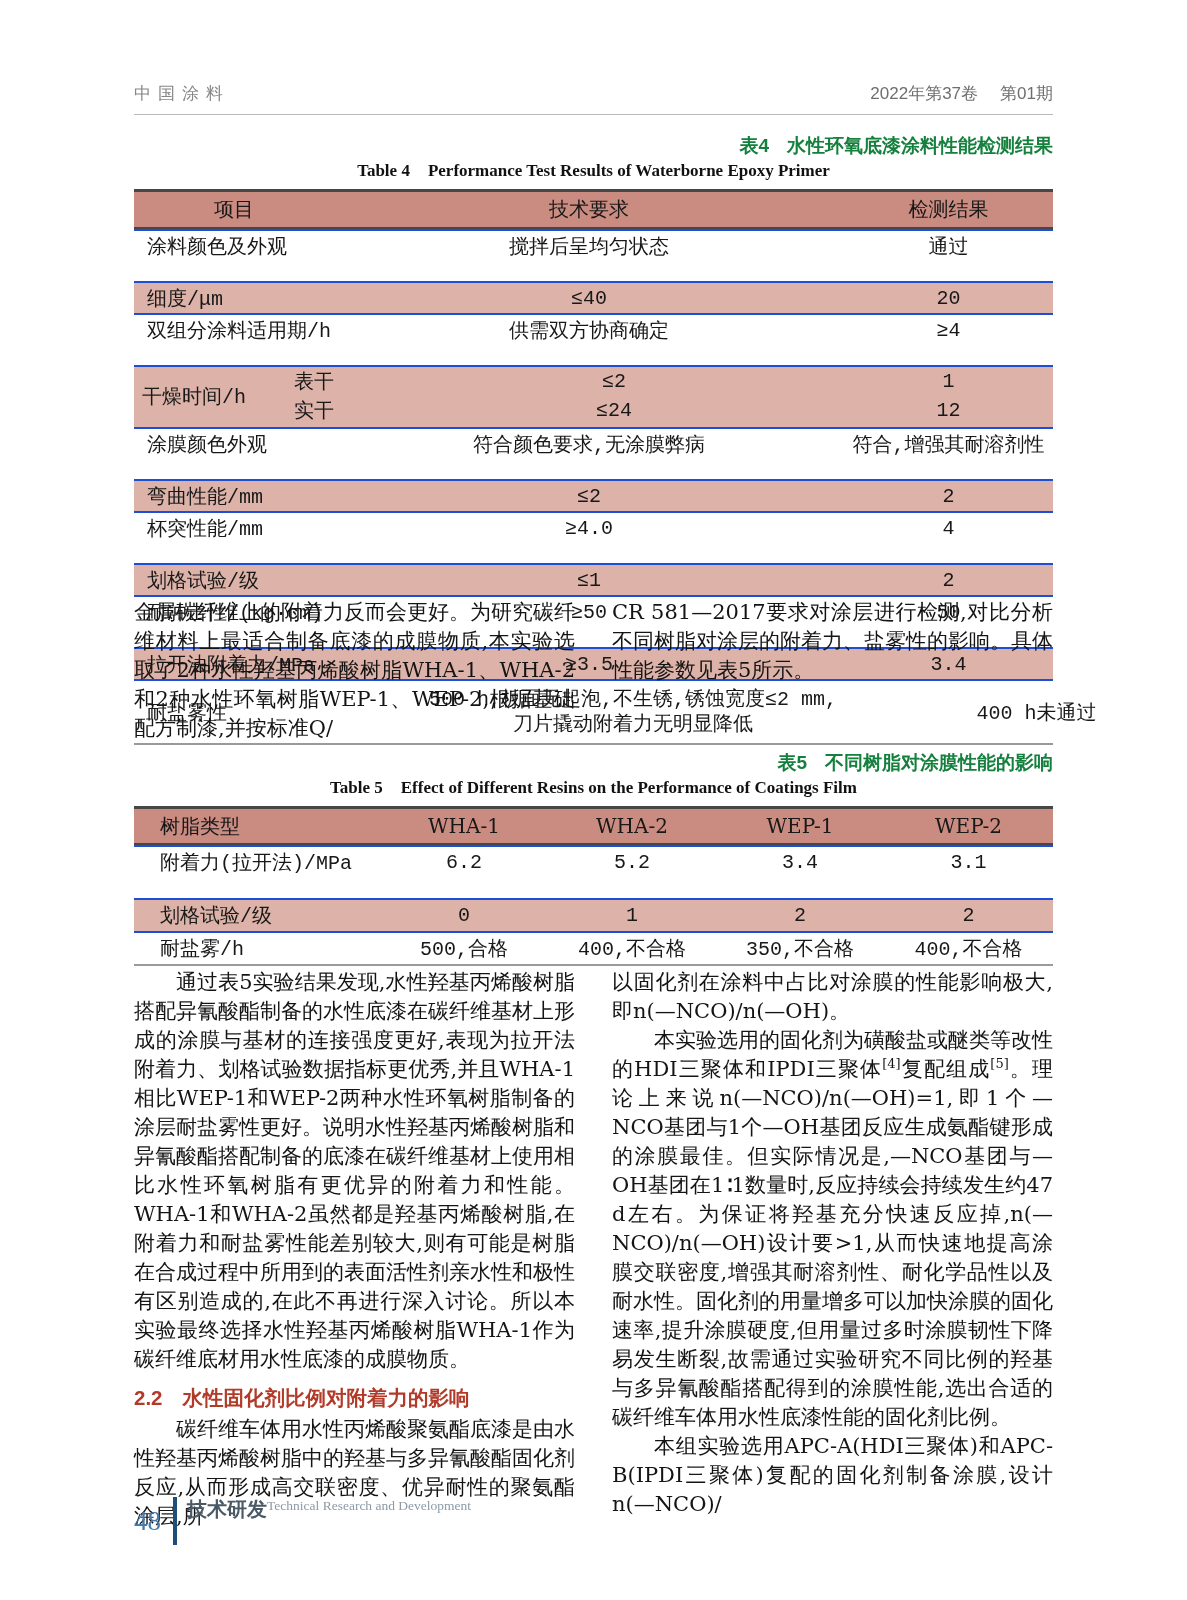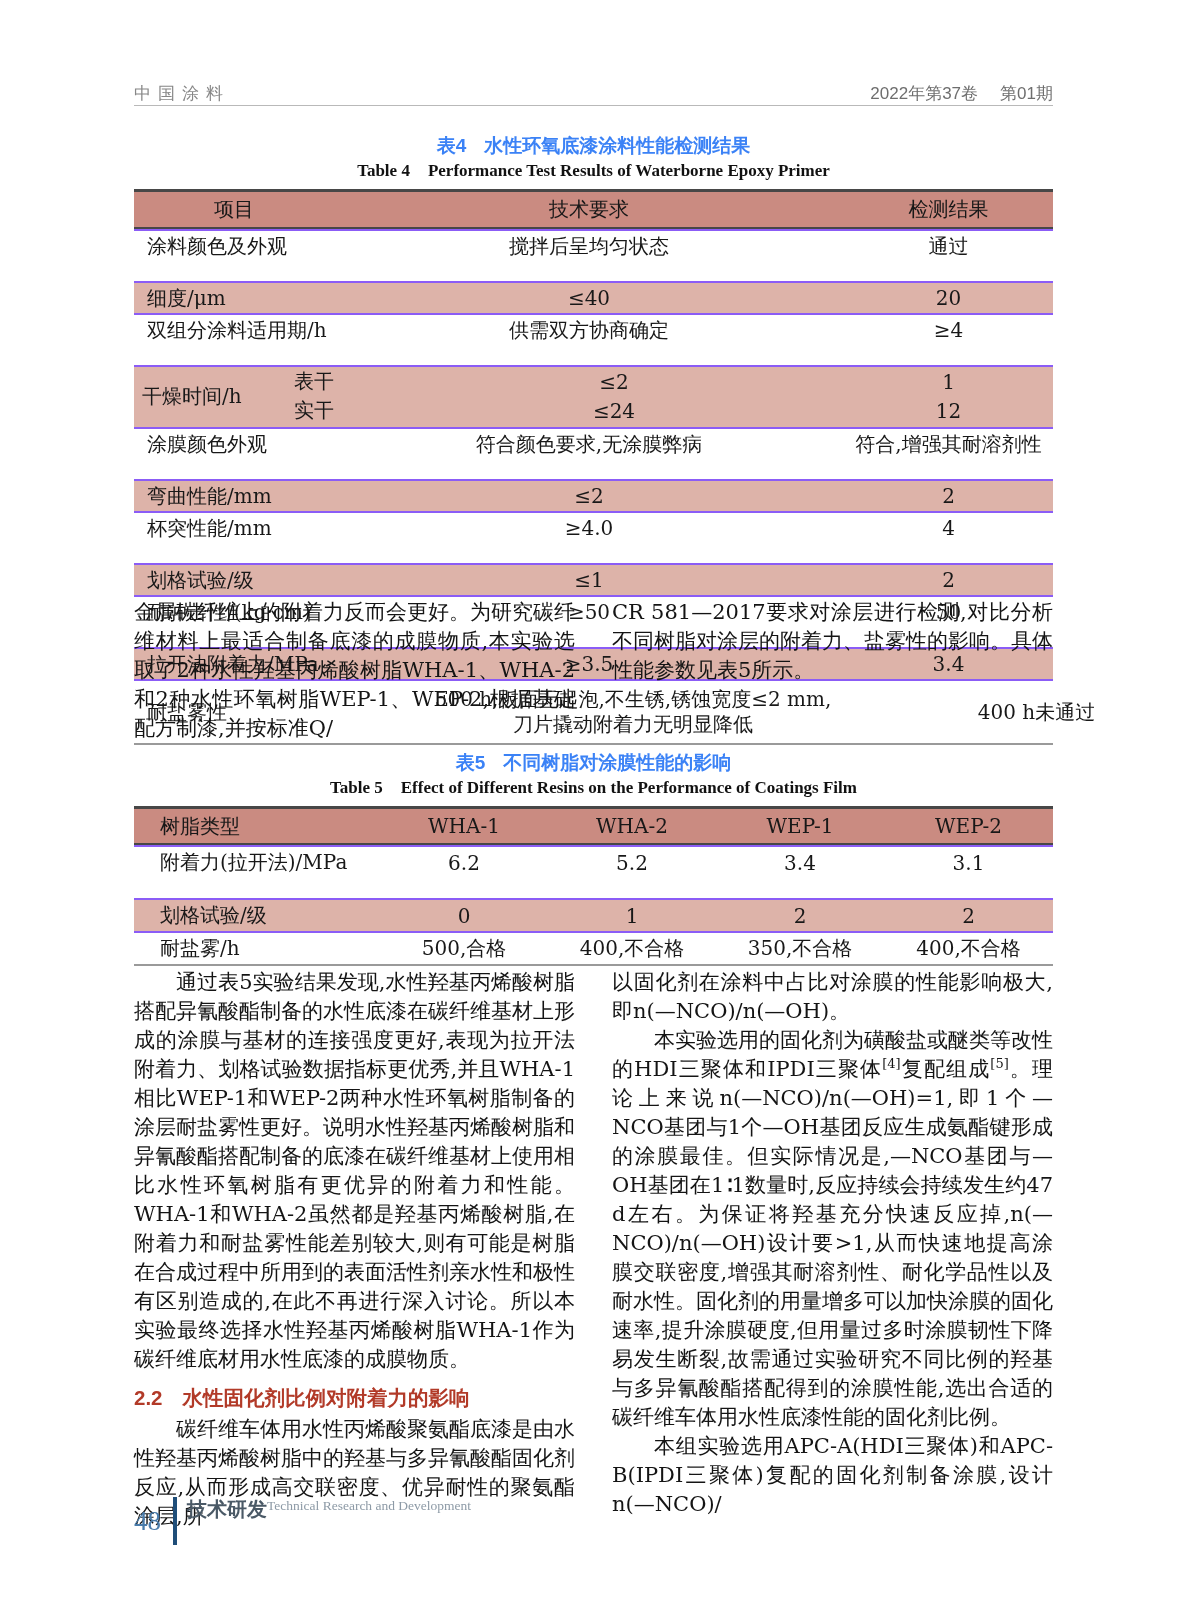--- a/index.html
+++ b/index.html
@@ -10,44 +10,44 @@
     --footer-bar-navy:#1f4e79;
     --rule-gray:#b9b9b9;
     --ink:#1c1c1c;
   }
   html,body{margin:0;padding:0;background:#ffffff;}
   .page{position:relative;width:1187px;height:1600px;background:#ffffff;color:var(--ink);
         font-family:"DejaVu Serif","Liberation Serif",serif;overflow:hidden;}
 
   
   .page-header{position:absolute;left:134px;right:134px;top:82px;display:flex;
-               justify-content:space-between;align-items:flex-end;
+               justify-content:space-between;align-items:flex-end;padding-bottom:9px;
                border-bottom:1px solid var(--rule-gray);
                font-family:"Liberation Sans","DejaVu Sans",sans-serif;font-size:17px;color:#878787;}
   .journal{letter-spacing:7px;}
   .issue{color:#6e6e6e;}
   .issue .gap{display:inline-block;width:22px;}
 
   
-  .tbl-title-zh{position:absolute;left:134px;width:919px;text-align:center;
+  .tbl-title-zh{position:absolute;left:134px;width:919px;text-align:right;
                 font-family:"Liberation Sans","DejaVu Sans",sans-serif;font-weight:bold;
-                font-size:19px;color:#3b82f6;}
+                font-size:19px;color:#15803d;}
   .tbl-title-en{position:absolute;left:134px;width:919px;text-align:center;
                 font-family:"Liberation Serif","DejaVu Serif",serif;font-weight:bold;
                 font-size:17px;color:#111;}
   .tbl-title-zh .lbl,.tbl-title-en .lbl{margin-right:18px;}
 
   
   .ptable{position:absolute;left:134px;width:919px;font-size:20px;color:#181818;
           border-top:3px solid #474747;}
   .ptable .thead{background:var(--table-header-pink);border-bottom:2px solid #474747;}
   .row{display:grid;align-items:center;}
   .pink{background:var(--table-row-pink);margin-top:20px;}
   .white{background:#ffffff;}
-  .sep{border-top:2px solid #8b5cf6;}
+  .sep{border-top:2px solid #1d4ed8;font-family:Liberation Mono, monospace;}
   .bot{border-bottom:2px solid #9a9a9a;}
   .c-left{padding-left:13px;text-align:left;}
   .c-center{text-align:center;}
 
   
   .t4 .row3{grid-template-columns:200px 510px 209px;height:30px;}
   .t4 .thead{height:35px;display:grid;grid-template-columns:200px 510px 209px;align-items:center;text-align:center;}
   .t4 .dry{grid-template-columns:150px 100px 460px 209px;grid-template-rows:29px 29px;height:60px;}
   .t4 .dry .dlabel{grid-row:1/3;padding-left:8px;}
   .t4 .salt{grid-template-columns:200px 510px 209px;height:62px;gap:44px;}

